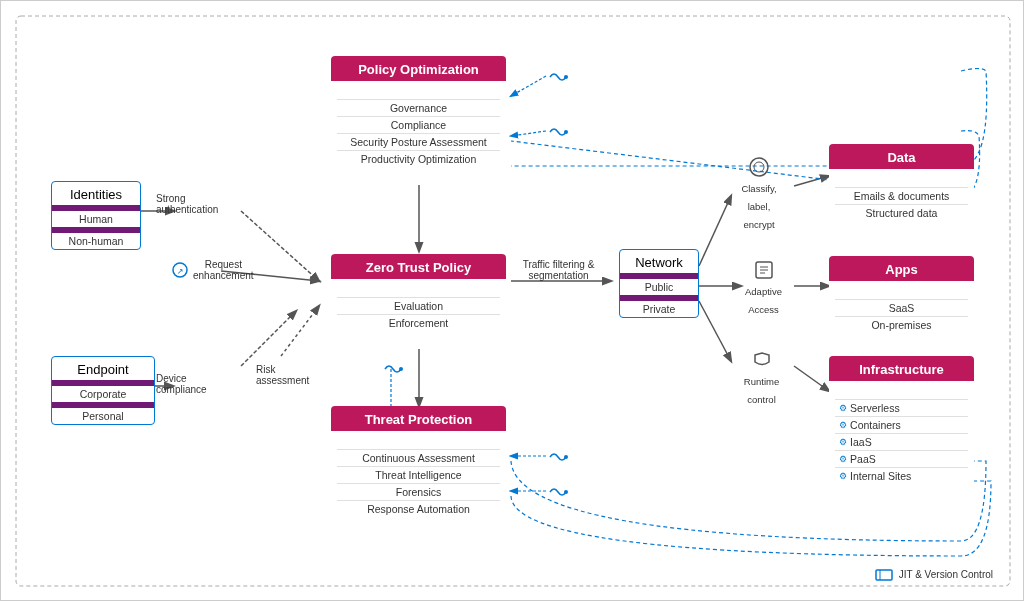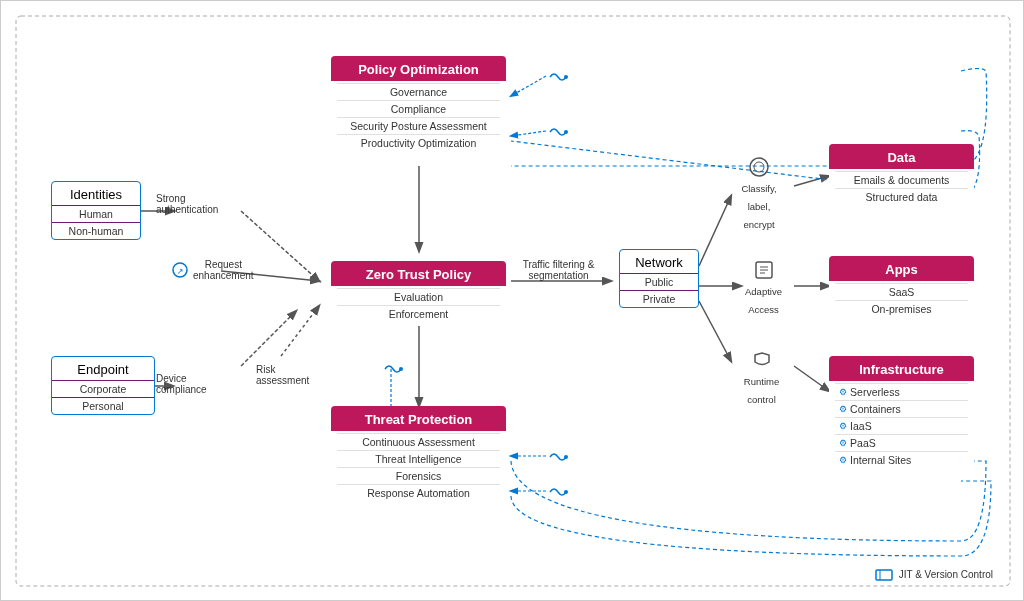--- a/index.html
+++ b/index.html
@@ -28,21 +28,21 @@
     }
     .blue-box .box-title {
       font-weight: 700;
       font-size: 13px;
       padding: 6px 8px 4px;
     }
     .blue-box .box-items {
       background: white;
       color: #333;
       font-size: 10.5px;
-      padding: 2px 6px;
+      padding: 18px 6px;
     }
     .blue-box .box-item {
       padding: 2px 4px;
       border-top: 1px solid #e0e0e0;
       color: #333;
     }
     .white-box {
       background: white;
       border: 1.5px solid #0078d4;
       border-radius: 4px;
@@ -52,21 +52,21 @@
     .white-box .box-title {
       font-weight: 400;
       font-size: 13px;
       color: #000000;
       padding: 5px 8px 3px;
     }
     .white-box .box-item {
       font-size: 10.5px;
       color: #333;
       padding: 2px 4px;
-      border-top: 1px solid #701a75;
+      border-top: 6px solid #701a75;
     }
     .label-text {
       position: absolute;
       font-size: 10px;
       color: #333;
       text-align: center;
     }
     
     .arrows-svg {
       position: absolute;
@@ -193,21 +193,21 @@
   <div class="blue-box" style="left:330px; top:55px; width:175px;">
     <div class="box-title">Policy Optimization</div>
     <div class="box-items">
       <div class="box-item">Governance</div>
       <div class="box-item">Compliance</div>
       <div class="box-item">Security Posture Assessment</div>
       <div class="box-item">Productivity Optimization</div>
     </div>
   </div>
 
-  <div class="blue-box" style="left:330px; top:260px; width:175px;text-align:center;">
+  <div class="blue-box" style="left:330px; top:253px; width:175px;text-align:center;">
     <div class="box-title">Zero Trust Policy</div>
     <div class="box-items">
       <div class="box-item">Evaluation</div>
       <div class="box-item">Enforcement</div>
     </div>
   </div>
 
   <div class="label-text" style="left:510px; top:258px; width:95px; text-align:center; font-size:10px;">
     Traffic filtering &amp;<br>segmentation
   </div>

